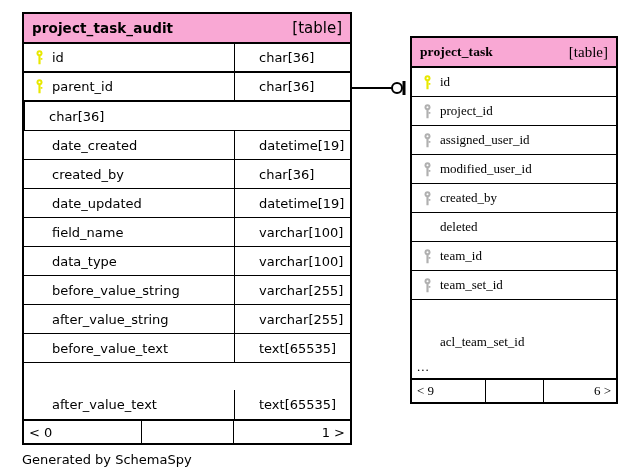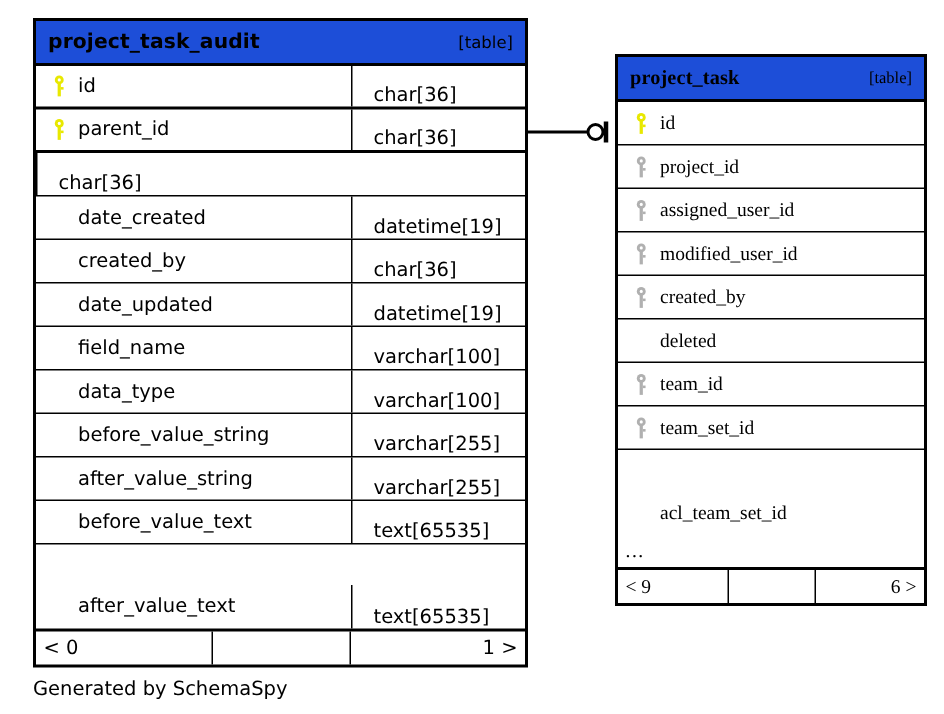--- a/index.html
+++ b/index.html
@@ -21,34 +21,34 @@
     position: absolute;
     box-sizing: border-box;
     border: 2px solid #000000;
     background: #ffffff;
   }
 
   .er-header {
     display: flex;
     align-items: center;
     justify-content: space-between;
-    background: #1d4ed8;
+    background: #f9a8d4;
     border-bottom: 2px solid #000000;
     box-sizing: border-box;
     padding: 12px 8px;
     height: 30px;
   }
   .er-title {
     font-size: 13.5px;
     font-weight: bold;
     letter-spacing: 0.1px;
     white-space: nowrap;
   }
   .er-tag {
-    font-size: 11px;
+    font-size: 15px;
     font-weight: normal;
     white-space: nowrap;
   }
 
   .er-row {
     display: flex;
     align-items: stretch;
     box-sizing: border-box;
     border-bottom: 1px solid #000000;
     height: 29px;
@@ -65,24 +65,24 @@
     display: flex;
     align-items: center;
     box-sizing: border-box;
     padding-left: 5px;
     flex: 1 1 auto;
     min-width: 0;
     overflow: hidden;
   }
   .er-col-type {
     display: flex;
-    align-items: flex-end;
+    align-items: center;
     box-sizing: border-box;
     border-left: 1px solid #000000;
-    padding-left: 14px;
+    padding-left: 24px;
     flex: 0 0 auto;
     white-space: nowrap;
   }
 
   .col-label {
     font-size: 13px;
     white-space: nowrap;
   }
   .type-label {
     font-size: 13px;

